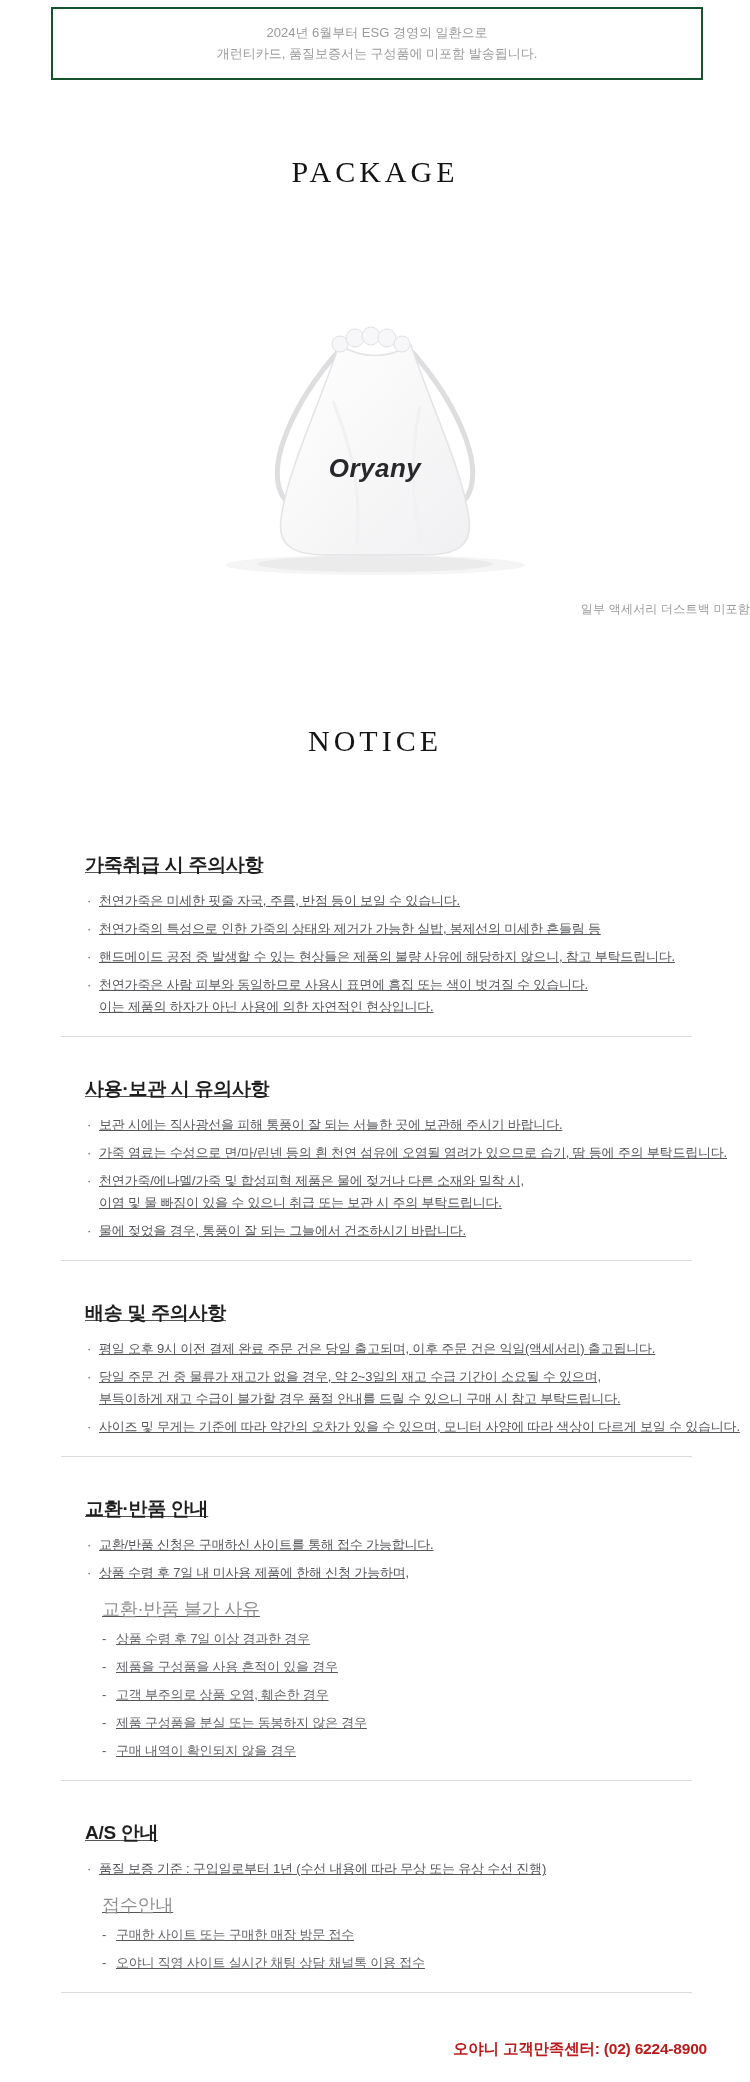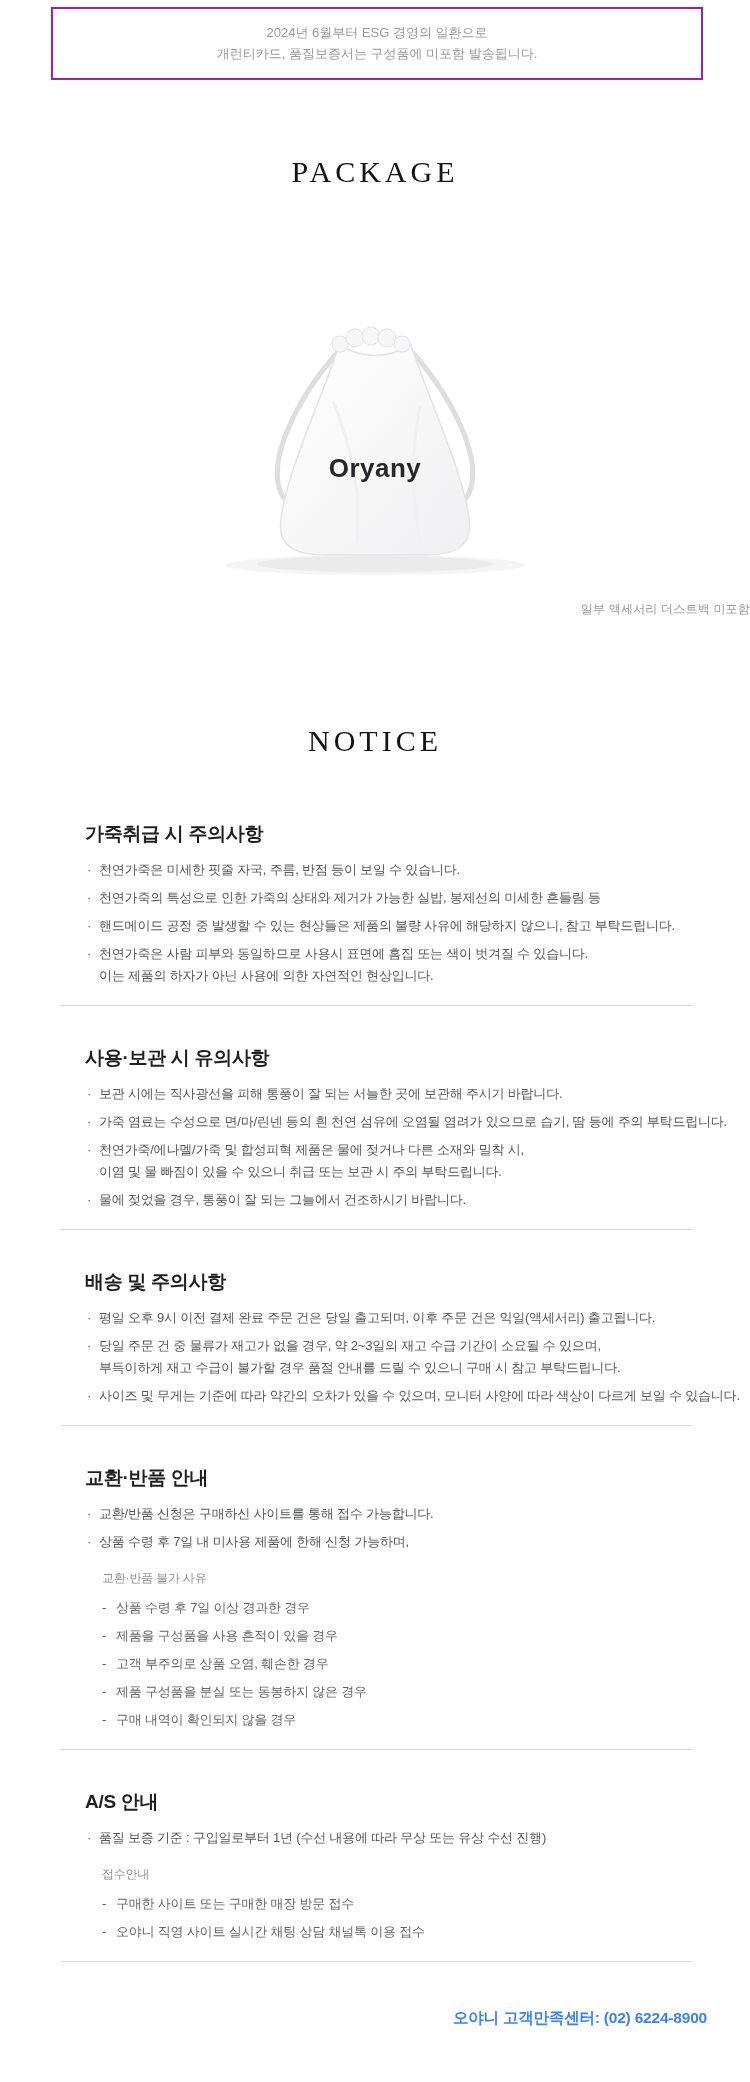--- a/index.html
+++ b/index.html
@@ -9,21 +9,21 @@
     height: 2082px;
     overflow: hidden;
     font-family: "Liberation Sans", "DejaVu Sans", sans-serif;
     color: #555657;
     position: relative;
   }
 
   
   .banner {
     margin: 7px 47px 0 51px;
-    border: 2px solid #a21caf;
+    border: 2px solid #14532d;
     padding: 13px 10px 14px;
     text-align: center;
     color: #9a9a9a;
     font-size: 13px;
     line-height: 21px;
   }
 
   
   .big-title {
     text-align: center;
@@ -34,33 +34,35 @@
     color: #151515;
   }
   .pkg-title { margin-top: 75px; }
   .notice-title { margin-top: 106px; }
 
   
   .bag-wrap {
     margin-top: 92px;
     display: flex;
     justify-content: center;
+    font-style: italic;
   }
   .bag-caption {
     margin-top: 20px;
     text-align: right;
     color: #9b9b9b;
     font-size: 12px;
     letter-spacing: 0.2px;
   }
 
   
   .sections {
-    margin-top: 64px;
+    margin-top: 95px;
     padding: 0 23px 12px 85px;
+    text-decoration: underline;
   }
   .sec-heading {
     font-size: 19px;
     font-weight: 700;
     color: #1f1f1f;
     letter-spacing: -0.3px;
     margin: 0 0 13px;
     line-height: 24px;
   }
   .b-item { margin-bottom: 6px; }
@@ -74,21 +76,21 @@
     white-space: nowrap;
   }
   .b-marker {
     position: absolute;
     left: 2px;
     top: 0;
     color: #55565a;
   }
   .sub-block { margin-top: 14px; padding-left: 17px; }
   .sub-title {
-    font-size: 12px;
+    font-size: 18px;
     color: #8f8f92;
     letter-spacing: -0.2px;
     line-height: 22px;
     margin-bottom: 8px;
   }
   .sub-list .b-item { margin-bottom: 6px; }
   .sub-list .b-first { color: #636468; }
   .sub-list .b-marker { left: 0; }
 
   hr.divider {
@@ -98,21 +100,21 @@
   }
   .sec-gap { margin-top: 40px; }
 
   
   .footer {
     margin-top: 34px;
     padding-right: 43px;
     text-align: right;
     font-size: 15.5px;
     font-weight: 700;
-    color: #3b82f6;
+    color: #b91c1c;
     letter-spacing: -0.2px;
   }
 </style>
 </head>
 <body>
 
 <div class="banner">
   <div>2024년 6월부터 ESG 경영의 일환으로</div>
   <div>개런티카드, 품질보증서는 구성품에 미포함 발송됩니다.</div>
 </div>

